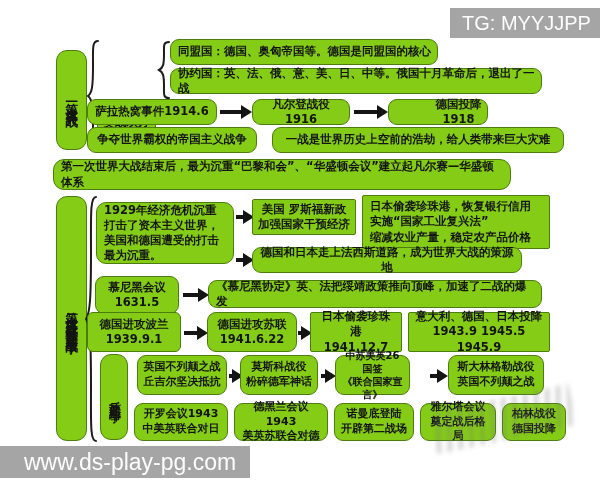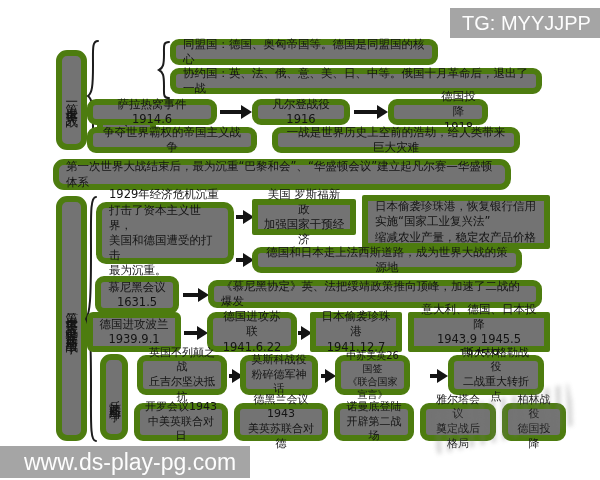--- a/index.html
+++ b/index.html
@@ -1,20 +1,20 @@
 <!DOCTYPE html>
 <html><head>
 <meta charset="utf-8">
 <style>
   html,body{margin:0;padding:0;background:#fff;}
   #canvas{position:relative;width:600px;height:480px;background:#fff;overflow:hidden;
     font-family:"DejaVu Sans","Liberation Sans",sans-serif;color:#141414;}
-  .box{position:absolute;border:6px solid #4d7c0f;background:#737373;box-sizing:border-box;
+  .box{position:absolute;border:1px solid #4d7c0f;background:#84cc16;box-sizing:border-box;
     display:flex;align-items:center;justify-content:center;text-align:center;
-    font-size:11.5px;font-weight:400;line-height:1.32;white-space:pre-line;
+    font-size:11.5px;font-weight:700;line-height:1.32;white-space:pre-line;
     border-radius:9px;padding:1px 5px;}
   .sq{border-radius:2px;}
   .la{justify-content:flex-start;text-align:left;padding-left:7px;}
   .vbox{writing-mode:vertical-rl;text-orientation:mixed;border-radius:11px;
     font-size:12.5px;letter-spacing:2px;padding:4px 2px;}
   .arrow{position:absolute;height:4px;background:#141414;}
   .arrow::after{content:'';position:absolute;right:-10px;top:-5px;width:0;height:0;
     border-left:11px solid #141414;border-top:7px solid transparent;border-bottom:7px solid transparent;}
   .brace{position:absolute;}
   .wm{position:absolute;background:#a5a5a5;color:#fdfdfd;display:flex;align-items:center;
@@ -43,21 +43,21 @@
   <div class="box la" style="left:170px;top:39px;width:268px;height:26px;">同盟国：德国、奥匈帝国等。德国是同盟国的核心</div>
   <div class="box la" style="left:170px;top:68px;width:372px;height:26px;">协约国：英、法、俄、意、美、日、中等。俄国十月革命后，退出了一战</div>
 
   <div class="box" style="left:87px;top:99px;width:130px;height:26px;">萨拉热窝事件1914.6</div>
   <div class="arrow" style="left:220px;top:110px;width:22px;"></div>
   <div class="box" style="left:252px;top:99px;width:98px;height:26px;">凡尔登战役1916</div>
   <div class="arrow" style="left:354px;top:110px;width:24px;"></div>
   <div class="box" style="left:388px;top:99px;width:100px;height:26px;padding-left:46px;">德国投降 1918</div>
 
   <div class="box" style="left:87px;top:127px;width:170px;height:26px;">争夺世界霸权的帝国主义战争</div>
-  <div class="box" style="left:272px;top:127px;width:248px;height:26px;">一战是世界历史上空前的浩劫，给人类带来巨大灾难</div>
+  <div class="box" style="left:272px;top:127px;width:292px;height:26px;">一战是世界历史上空前的浩劫，给人类带来巨大灾难</div>
 
   <div class="box la" style="left:53px;top:159px;width:458px;height:31px;border-radius:11px;">第一次世界大战结束后，最为沉重“巴黎和会”、“华盛顿会议”建立起凡尔赛—华盛顿体系</div>
 
   <div class="box vbox" style="left:56px;top:196px;width:31px;height:245px;">第二次世界大战（世界反法西斯战争）</div>
 
   <svg class="brace" style="left:84px;top:196px;" width="14" height="246">
     <path d="M12 1 C6 1 7 20 7 55 C7 103 6 117 2 123 C6 129 7 143 7 191 C7 226 6 245 12 245" fill="none" stroke="#1c1c1c" stroke-width="2" stroke-linecap="round"></path>
   </svg>
 
   <div class="box la" style="left:96px;top:202px;width:138px;height:62px;border-radius:10px;">1929年经济危机沉重
@@ -96,21 +96,21 @@
   <div class="box" style="left:137px;top:355px;width:90px;height:40px;font-size:11px;">英国不列颠之战
 丘吉尔坚决抵抗</div>
   <div class="arrow" style="left:229px;top:374px;width:4px;"></div>
   <div class="box" style="left:240px;top:355px;width:78px;height:40px;font-size:11px;">莫斯科战役
 粉碎德军神话</div>
   <div class="arrow" style="left:321px;top:374px;width:5px;"></div>
   <div class="box" style="left:335px;top:355px;width:75px;height:40px;font-size:10px;">中苏美英26国签
 《联合国家宣言》</div>
   <div class="arrow" style="left:430px;top:374px;width:8px;"></div>
   <div class="box" style="left:448px;top:355px;width:96px;height:40px;font-size:11px;">斯大林格勒战役
-二战重大转折点</div>
+英国不列颠之战</div>
 
   <div class="box" style="left:134px;top:403px;width:94px;height:38px;font-size:11px;">开罗会议1943
 中美英联合对日</div>
   <div class="box" style="left:234px;top:403px;width:94px;height:38px;font-size:11px;">德黑兰会议1943
 美英苏联合对德</div>
   <div class="box" style="left:334px;top:403px;width:80px;height:38px;font-size:11px;">诺曼底登陆
 开辟第二战场</div>
   <div class="box" style="left:420px;top:403px;width:76px;height:38px;font-size:11px;">雅尔塔会议
 奠定战后格局</div>
   <div class="box" style="left:502px;top:403px;width:64px;height:38px;font-size:11px;">柏林战役

